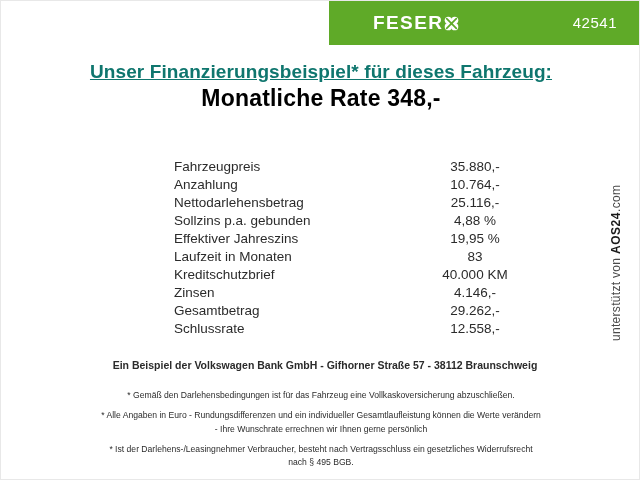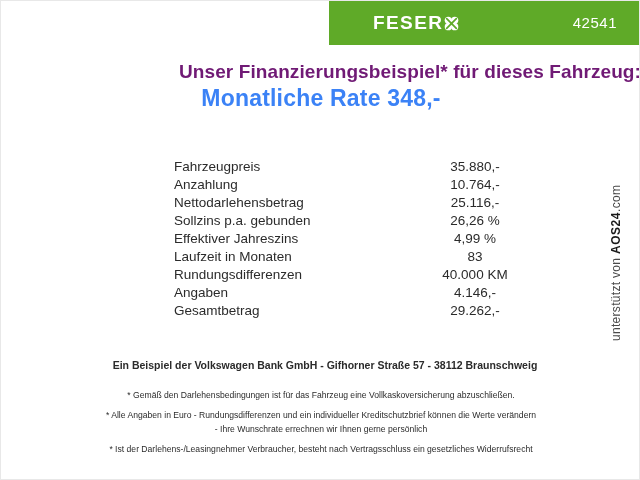--- a/index.html
+++ b/index.html
@@ -61,35 +61,36 @@
     letter-spacing: 0.5px;
     margin-left: 26px;
   }
 
   
   .title-1 {
     position: absolute;
     top: 60px;
     left: 0;
     width: 640px;
-    text-align: right;
+    text-align: center;
     font-size: 19px;
     font-weight: bold;
-    color: #701a75;
+    color: #0f766e;
     letter-spacing: 0.1px;
+    text-decoration: underline;
   }
   .title-2 {
     position: absolute;
     top: 84px;
     left: 0;
     width: 640px;
     text-align: center;
     font-size: 23px;
     font-weight: bold;
-    color: #3b82f6;
+    color: #000000;
     letter-spacing: 0.2px;
   }
 
   
   .finance-table {
     position: absolute;
     top: 156px;
     left: 142px;
     width: 360px;
     border-collapse: collapse;
@@ -191,55 +192,60 @@
       <tr>
         <td class="label">Anzahlung</td>
         <td class="value">10.764,-</td>
       </tr>
       <tr>
         <td class="label">Nettodarlehensbetrag</td>
         <td class="value">25.116,-</td>
       </tr>
       <tr>
         <td class="label">Sollzins p.a. gebunden</td>
-        <td class="value">26,26 %</td>
+        <td class="value">4,88 %</td>
       </tr>
       <tr>
         <td class="label">Effektiver Jahreszins</td>
-        <td class="value">4,99 %</td>
+        <td class="value">19,95 %</td>
       </tr>
       <tr>
         <td class="label">Laufzeit in Monaten</td>
         <td class="value">83</td>
       </tr>
       <tr>
-        <td class="label">Rundungsdifferenzen</td>
+        <td class="label">Kreditschutzbrief</td>
         <td class="value">40.000 KM</td>
       </tr>
       <tr>
-        <td class="label">Angaben</td>
+        <td class="label">Zinsen</td>
         <td class="value">4.146,-</td>
       </tr>
       <tr>
         <td class="label">Gesamtbetrag</td>
         <td class="value">29.262,-</td>
+      </tr>
+      <tr>
+        <td class="label">Schlussrate</td>
+        <td class="value">12.558,-</td>
       </tr>
     </tbody>
   </table>
 
   <div class="side-text">
     <span>unterstützt von</span>&nbsp;<span class="aos">AOS24</span><span>.com</span>
   </div>
 
   <div class="footer-note">Ein Beispiel der Volkswagen Bank GmbH - Gifhorner Straße 57 - 38112 Braunschweig</div>
 
   <div class="disclaimer">
     <div class="blk">* Gemäß den Darlehensbedingungen ist für das Fahrzeug eine Vollkaskoversicherung abzuschließen.</div>
     <div class="blk">
-      <div>* Alle Angaben in Euro - Rundungsdifferenzen und ein individueller Kreditschutzbrief können die Werte verändern</div>
+      <div>* Alle Angaben in Euro - Rundungsdifferenzen und ein individueller Gesamtlaufleistung können die Werte verändern</div>
       <div>- Ihre Wunschrate errechnen wir Ihnen gerne persönlich</div>
     </div>
     <div class="blk">
       <div>* Ist der Darlehens-/Leasingnehmer Verbraucher, besteht nach Vertragsschluss ein gesetzliches Widerrufsrecht</div>
+      <div>nach § 495 BGB.</div>
     </div>
   </div>
 
 </div>
 
 </body></html>

